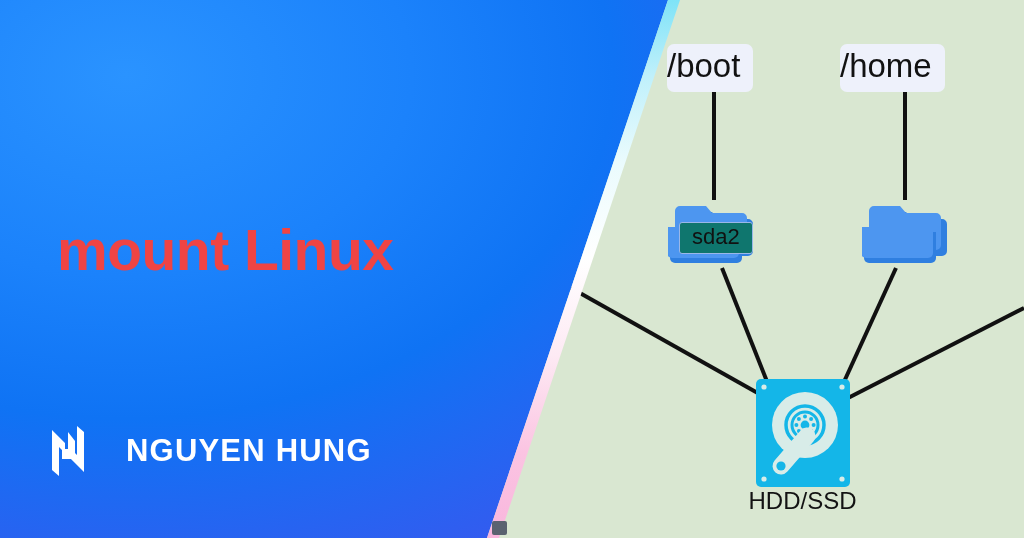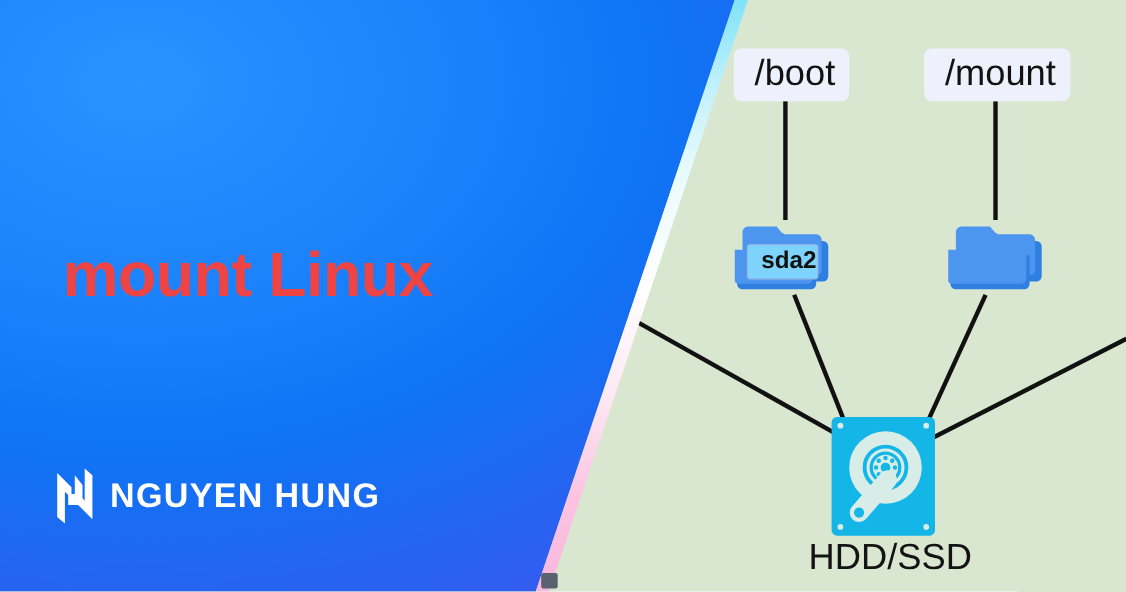--- a/index.html
+++ b/index.html
@@ -61,21 +61,21 @@
     white-space: nowrap;
   }
 
   
   .brand {
     position: absolute;
     left: 48px;
     top: 425px;
     display: flex;
     align-items: center;
-    gap: 6px;
+    gap: 32px;
   }
   .brand-mark { display: block; }
   .brand-name {
     font-size: 31px;
     font-weight: 700;
     color: #ffffff;
     letter-spacing: 1.2px;
     white-space: nowrap;
   }
 
@@ -83,57 +83,56 @@
   .diagram {
     position: absolute;
     inset: 0;
   }
 
   
   .pill {
     position: absolute;
     background: #eef1fb;
     border-radius: 7px;
-    padding: 4px 13px 7px 19px;
+    padding: 4px 13px 7px 0;
     font-size: 33px;
     color: #121212;
     line-height: 1.12;
     white-space: nowrap;
   }
   #pill-boot { left: 667px; top: 44px; }
   #pill-home { left: 840px; top: 44px; }
 
   
   .folder-stack { position: absolute; }
   .folder-label {
     position: absolute;
     left: 11px;
     top: 22px;
-    background: #7dd3fc;
+    background: #0f766e;
     border: 1px solid #9ab7e8;
     border-radius: 3px;
-    padding: 1px 1px 3px 12px;
+    padding: 1px 12px 3px 12px;
     font-size: 22px;
     color: #111111;
     line-height: 1.2;
     white-space: nowrap;
-    font-weight: bold;
   }
   #folder-sda2 { left: 668px; top: 200px; }
   #folder-sda5 { left: 862px; top: 200px; }
 
   
   #hdd-icon { position: absolute; left: 755px; top: 378px; }
   #hdd-caption {
     position: absolute;
     left: 735px;
     top: 487px;
     width: 135px;
     text-align: center;
-    font-size: 33px;
+    font-size: 24px;
     color: #131313;
     white-space: nowrap;
   }
 
   
   #seam-chip {
     position: absolute;
     left: 578px; top: 248px;
     width: 11px; height: 19px;
     background: #4d96f0;
@@ -166,21 +165,21 @@
 
     <line x1="571" y1="288" x2="763" y2="396" stroke="#111111" stroke-width="4"></line>
 
     <line x1="1024" y1="308" x2="848" y2="398" stroke="#111111" stroke-width="4"></line>
   </svg>
 
   <div id="seam-chip"></div>
 
   <div class="pill" id="pill-boot">/boot</div>
 
-  <div class="pill" id="pill-home">/mount</div>
+  <div class="pill" id="pill-home">/home</div>
 
   <div class="folder-stack" id="folder-sda2">
     <svg width="90" height="70" viewBox="0 0 90 70">
       <path d="M18 56 h62 a5 5 0 0 0 5-5 V24 a5 5 0 0 0-5-5 H50 l-6-7 H18 a5 5 0 0 0-5 5 v34 a5 5 0 0 0 5 5 z" fill="#2f7fe0"></path>
       <path d="M12 50 h62 a5 5 0 0 0 5-5 V18 a5 5 0 0 0-5-5 H44 l-6-7 H12 a5 5 0 0 0-5 5 v34 a5 5 0 0 0 5 5 z" fill="#4d96f0"></path>
       <path d="M7 63 h62 a5 5 0 0 0 5-5 V32 h-72 v26 a5 5 0 0 0 5 5 z" fill="#2f7fe0"></path>
       <path d="M4 58 h62 a5 5 0 0 0 5-5 V27 h-72 v26 a5 5 0 0 0 5 5 z" fill="#4d96f0"></path>
     </svg>
     <span class="folder-label">sda2</span>
   </div>

